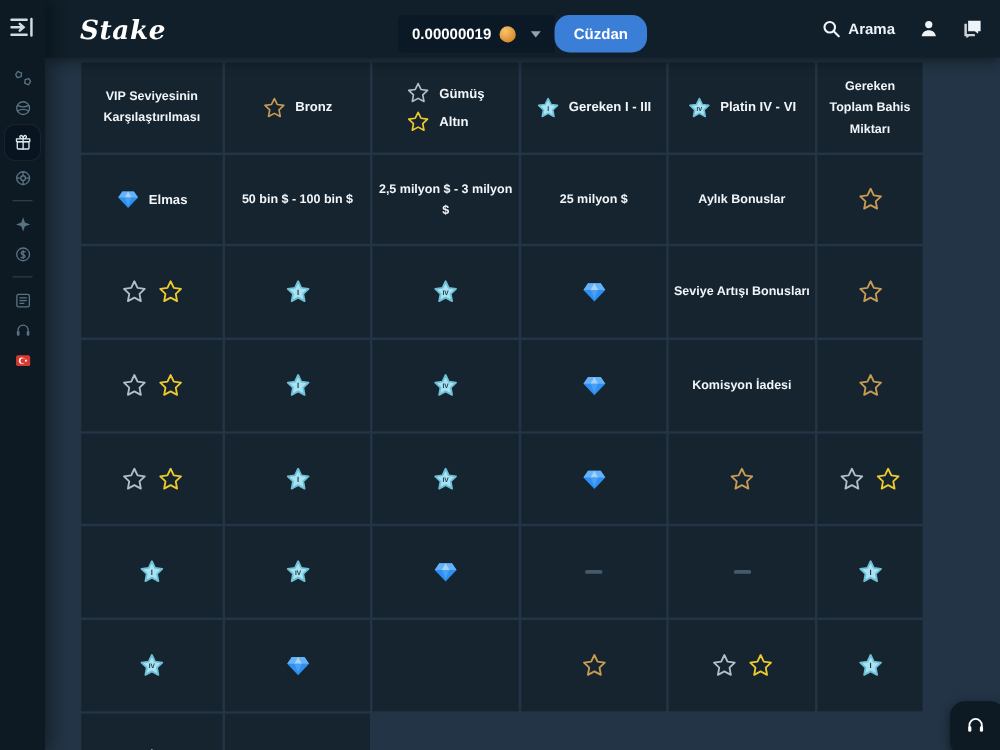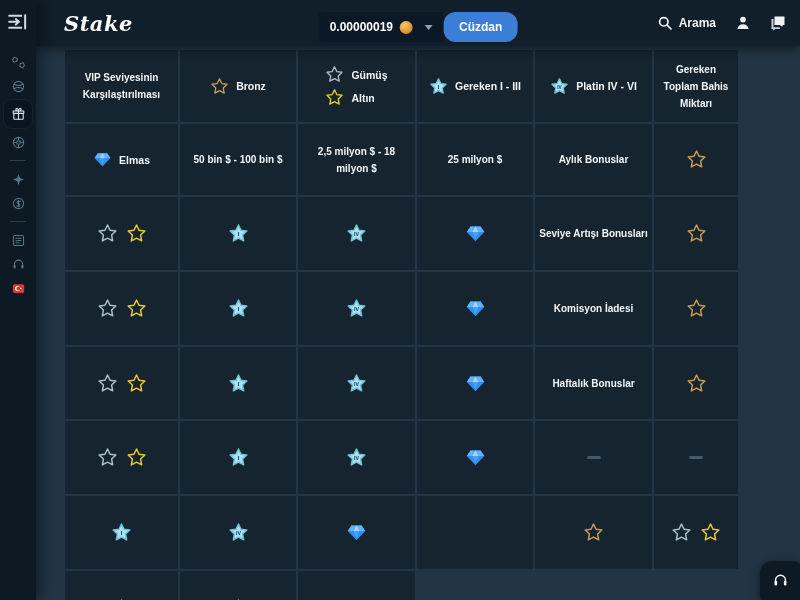--- a/index.html
+++ b/index.html
@@ -295,21 +295,21 @@
                 </svg>
               </span>
               <span class="label">Elmas</span>
             </div>
           </div>
         </div>
         <div class="cell body-cell">
           <span class="txt">50 bin $ - 100 bin $</span>
         </div>
         <div class="cell body-cell">
-          <span class="txt">2,5 milyon $ - 18 milyon $</span>
+          <span class="txt">2,5 milyon $ - 3 milyon $</span>
         </div>
         <div class="cell body-cell">
           <span class="txt">25 milyon $</span>
         </div>
         <div class="cell ">
           <span class="txt">Aylık Bonuslar</span>
         </div>
         <div class="cell body-cell">
           <span class="icw">
             <svg viewBox="0 0 24 24">
@@ -443,23 +443,20 @@
         </div>
         <div class="cell body-cell">
           <span class="icw">
             <svg viewBox="0 0 24 22">
               <path d="M6.2 3h11.6L22 9.2 12 19.8 2 9.2z" fill="#2f8ff2"></path>
               <path d="M2 9.2h20L17.8 3H6.2z" fill="#66b2f7"></path>
               <path d="M8.6 9.2L12 3l3.4 6.2z" fill="#a3d3fb"></path>
               <path d="M8.6 9.2h6.8L12 17.6z" fill="#4aa0f4"></path>
             </svg>
           </span>
-        </div>
-        <div class="cell ">
-          <span class="txt">Haftalık Bonuslar</span>
         </div>
         <div class="cell body-cell">
           <span class="icw">
             <svg viewBox="0 0 24 24">
               <path d="M12 2.3l2.9 6 6.6.9-4.8 4.6 1.2 6.6L12 17.3l-5.9 3.1 1.2-6.6L2.5 9.2l6.6-.9z" fill="none" stroke="#c89b55" stroke-width="1.7" stroke-linejoin="round"></path>
             </svg>
           </span>
         </div>
         <div class="cell body-cell">
           <span class="icw">

